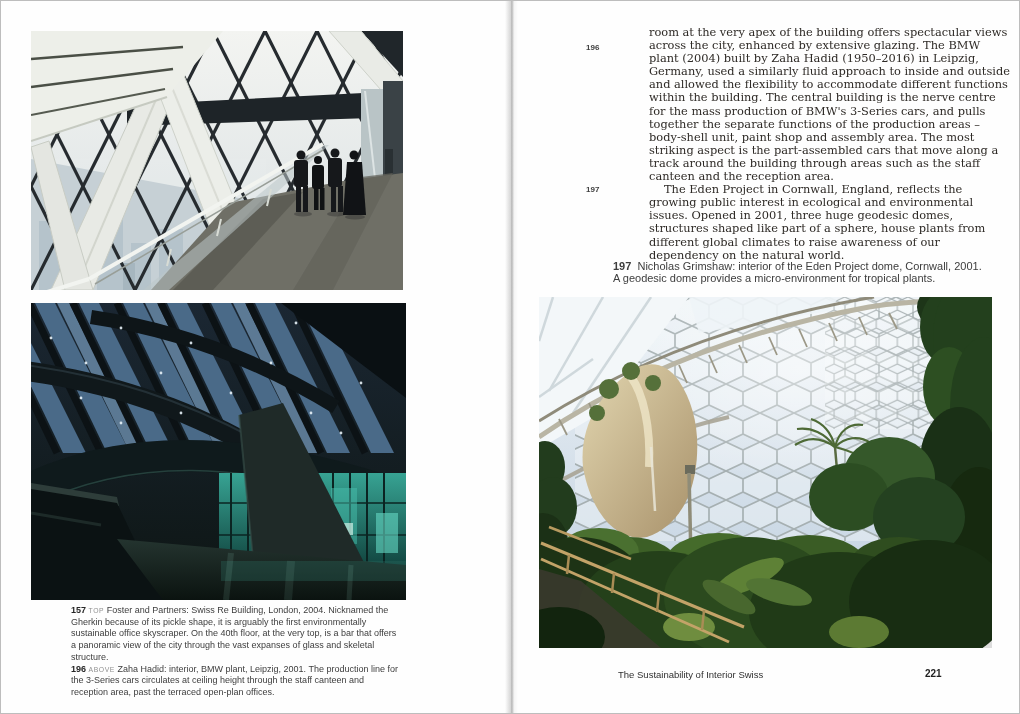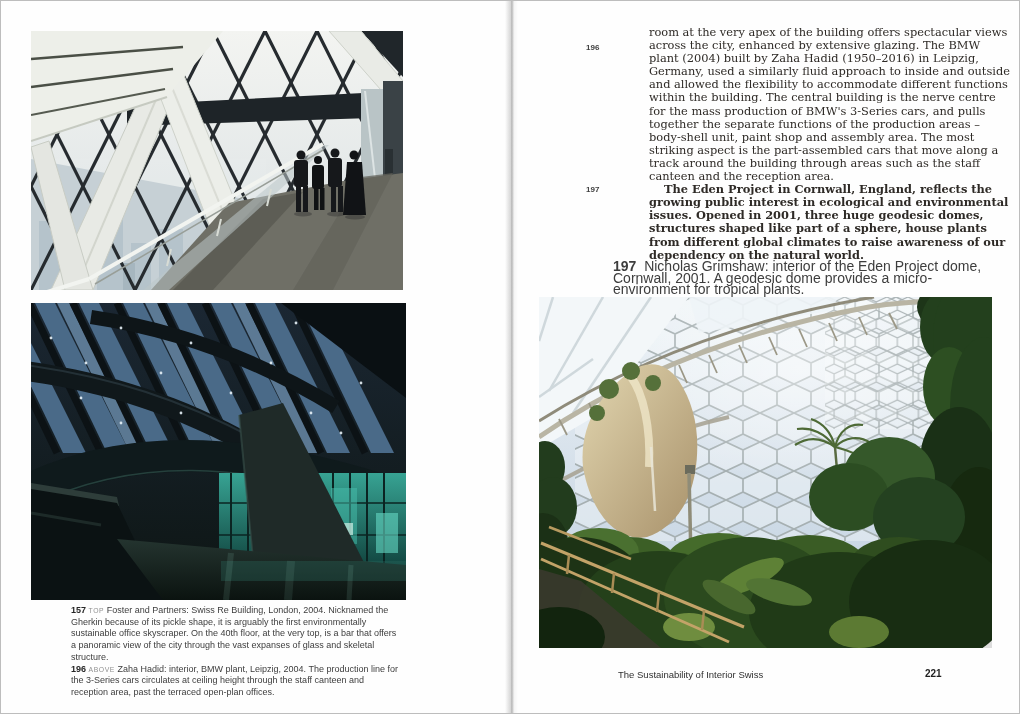--- a/index.html
+++ b/index.html
@@ -21,24 +21,24 @@
   .cap .pos{font-size:6.8px;color:#8f8f8f;letter-spacing:0.6px;}
 
   .margin-ref{position:absolute;font-size:8px;font-weight:bold;color:#3f3f3f;}
   #ref-196{left:585px;top:42px;}
   #ref-197{left:585px;top:184px;}
 
   .body-text{position:absolute;left:648px;top:25px;width:362px;
              font-family:"DejaVu Serif","Liberation Serif",serif;
              font-size:11.4px;line-height:13.1px;color:#2e2a26;}
   .body-text p{margin:0;}
-  .body-text p + p{text-indent:15px;font-weight:bold;}
+  .body-text p + p{text-indent:15px;}
 
   .cap-right{position:absolute;left:612px;top:260px;width:372px;
-             font-size:14px;line-height:11.6px;color:#3d3d3d;}
+             font-size:11px;line-height:11.6px;color:#3d3d3d;}
 
   .footer-title{position:absolute;left:617px;top:668px;font-size:9.5px;color:#303030;}
   .page-num{position:absolute;left:924px;top:667px;font-size:10px;font-weight:bold;color:#1f1f1f;}
 </style>
 </head>
 <body>
 
 <div class="spread">
 
   <div>
@@ -280,21 +280,21 @@
           <rect x="190" y="258" width="185" height="20" fill="#2a6b5e" opacity="0.35"></rect>
           <line x1="200" y1="250" x2="195" y2="297" stroke="#9adcc8" stroke-width="6" opacity="0.12"></line>
           <line x1="260" y1="258" x2="257" y2="297" stroke="#9adcc8" stroke-width="8" opacity="0.1"></line>
           <line x1="320" y1="262" x2="318" y2="297" stroke="#9adcc8" stroke-width="5" opacity="0.12"></line>
         </g>
       </svg>
     </div>
 
     <div class="caps-left">
       <p class="cap"><b>157</b> <span class="pos">TOP</span> <span>Foster and Partners: Swiss Re Building, London, 2004. Nicknamed the Gherkin because of its pickle shape, it is arguably the first environmentally sustainable office skyscraper. On the 40th floor, at the very top, is a bar that offers a panoramic view of the city through the vast expanses of glass and skeletal structure.</span></p>
-      <p class="cap"><b>196</b> <span class="pos">ABOVE</span> <span>Zaha Hadid: interior, BMW plant, Leipzig, 2004. The production line for the 3-Series cars circulates at ceiling height through the staff canteen and reception area, past the terraced open-plan offices.</span></p>
+      <p class="cap"><b>196</b> <span class="pos">ABOVE</span> <span>Zaha Hadid: interior, BMW plant, Leipzig, 2001. The production line for the 3-Series cars circulates at ceiling height through the staff canteen and reception area, past the terraced open-plan offices.</span></p>
     </div>
   </div>
 
   <div class="spine"></div>
 
   <div>
 
     <div class="margin-ref" id="ref-196">196</div>
     <div class="margin-ref" id="ref-197">197</div>
 

